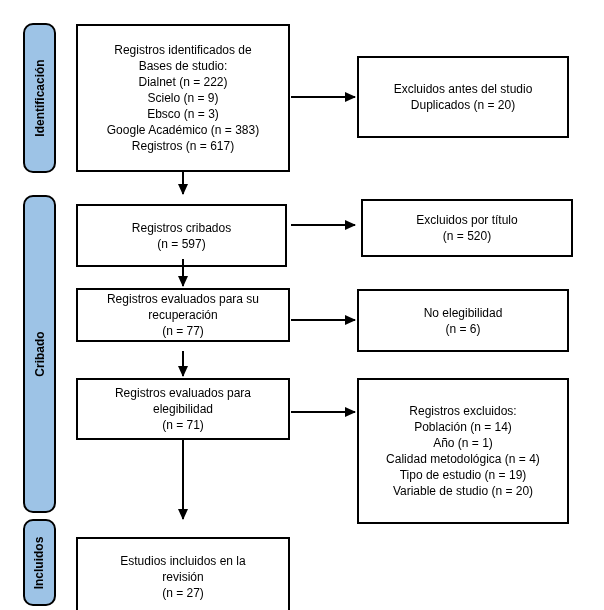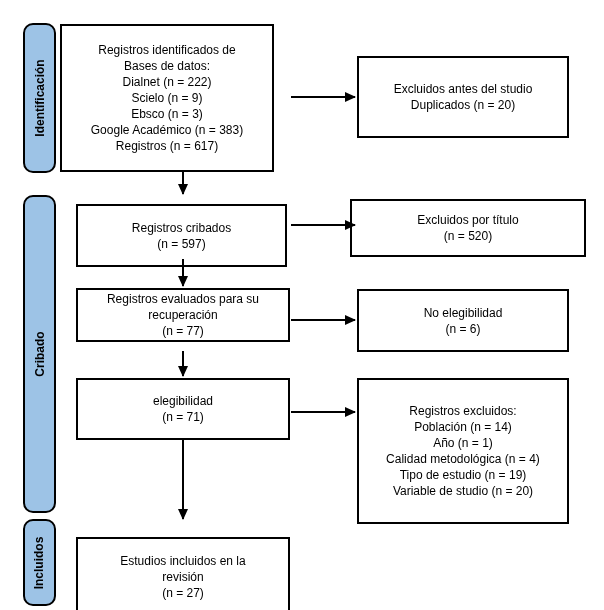--- a/index.html
+++ b/index.html
@@ -54,58 +54,59 @@
   <div class="stage" style="left: 23px; top: 23px; width: 33px; height: 150px; background: rgb(157, 195, 230);">
     <span>Identificación</span>
   </div>
   <div class="stage" style="left: 23px; top: 195px; width: 33px; height: 318px; background: rgb(157, 195, 230);">
     <span>Cribado</span>
   </div>
   <div class="stage" style="left: 23px; top: 519px; width: 33px; height: 87px; background: rgb(157, 195, 230);">
     <span>Incluidos</span>
   </div>
 
-  <div class="box" style="left:60px;top:24px;width:214px;height:148px">
+  <div class="box" style="left:76px;top:24px;width:214px;height:148px">
     <div>Registros identificados de</div>
-    <div>Bases de datos:</div>
+    <div>Bases de studio:</div>
     <div>Dialnet (n = 222)</div>
     <div>Scielo (n = 9)</div>
     <div>Ebsco (n = 3)</div>
     <div>Google Académico (n = 383)</div>
     <div>Registros (n = 617)</div>
   </div>
 
   <div class="box" style="left:76px;top:204px;width:211px;height:63px">
     <div>Registros cribados</div>
     <div>(n = 597)</div>
   </div>
 
   <div class="box" style="left:76px;top:288px;width:214px;height:54px">
     <div>Registros evaluados para su</div>
     <div>recuperación</div>
     <div>(n = 77)</div>
   </div>
 
   <div class="box" style="left:76px;top:378px;width:214px;height:62px">
+    <div>Registros evaluados para</div>
     <div>elegibilidad</div>
     <div>(n = 71)</div>
   </div>
 
   <div class="box" style="left:76px;top:537px;width:214px;height:80px">
     <div>Estudios incluidos en la</div>
     <div>revisión</div>
     <div>(n = 27)</div>
   </div>
 
   <div class="box" style="left:357px;top:56px;width:212px;height:82px">
     <div>Excluidos antes del studio</div>
     <div>Duplicados (n = 20)</div>
   </div>
 
-  <div class="box" style="left:350px;top:199px;width:236px;height:58px">
+  <div class="box" style="left:361px;top:199px;width:212px;height:58px">
     <div>Excluidos por título</div>
     <div>(n = 520)</div>
   </div>
 
   <div class="box" style="left:357px;top:289px;width:212px;height:63px">
     <div>No elegibilidad</div>
     <div>(n = 6)</div>
   </div>
 
   <div class="box" style="left:357px;top:378px;width:212px;height:146px">

